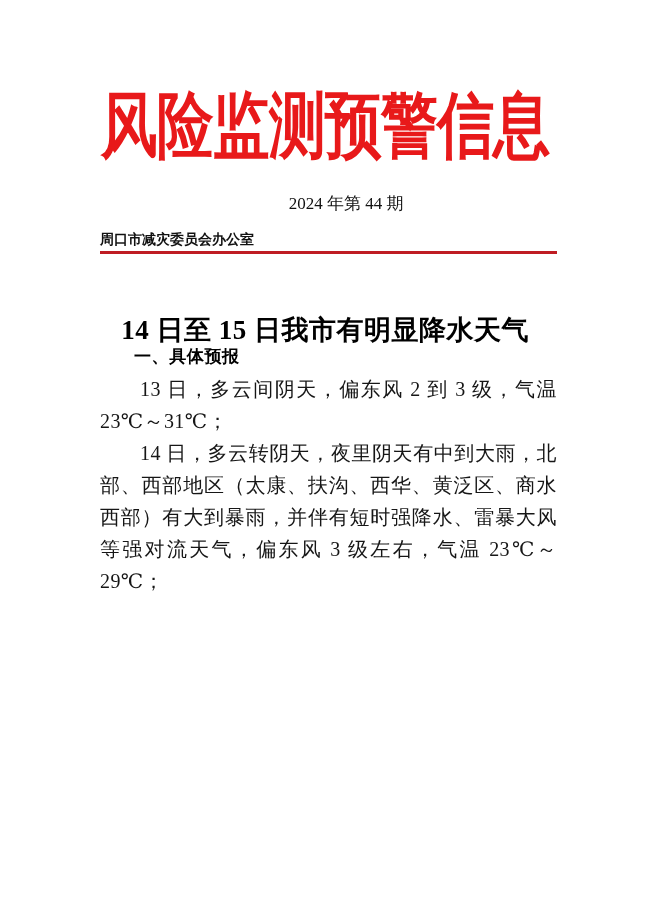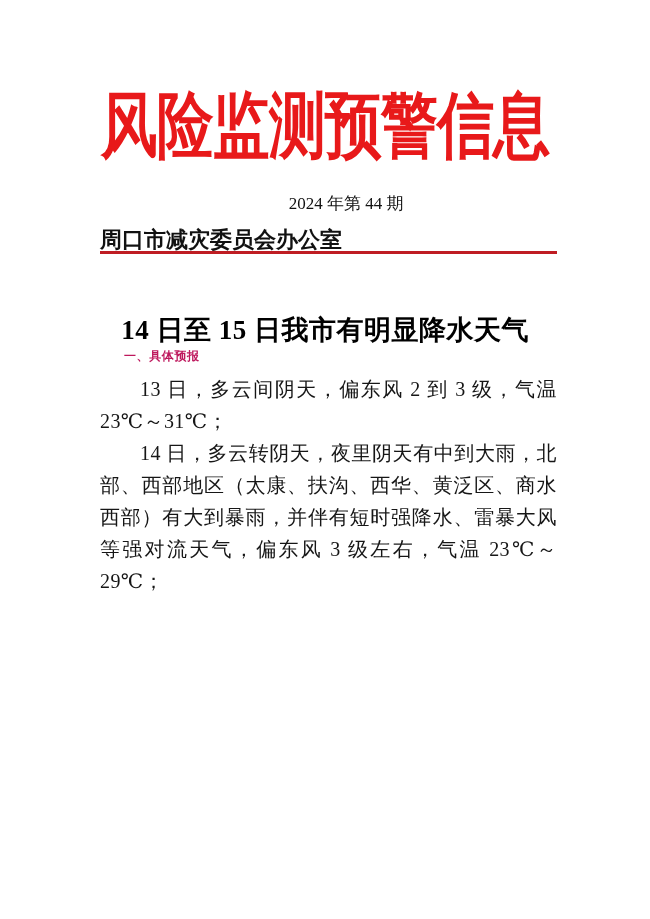--- a/index.html
+++ b/index.html
@@ -45,21 +45,21 @@
     padding-left: 42px;
   }
   .org-row {
     position: absolute;
     top: 229px;
     left: 100px;
     width: 457px;
     display: flex;
     justify-content: space-between;
     align-items: baseline;
-    font-size: 22px;
+    font-size: 14px;
     line-height: 22px;
     font-weight: bold;
     color: #111;
   }
   .red-rule {
     position: absolute;
     top: 251px;
     left: 100px;
     width: 457px;
     height: 3px;
@@ -87,25 +87,25 @@
     line-height: 32px;
     color: #161616;
   }
   .body-para {
     text-indent: 2em;
     text-align: justify;
     letter-spacing: 0.4px;
   }
   .section-heading {
     text-indent: 2em;
-    font-family: Liberation Mono, monospace;
+    font-family: Liberation Serif, serif;
     font-weight: bold;
-    font-size: 12px;
+    font-size: 17px;
     letter-spacing: 0.6px;
-    color: #be185d;
+    color: #000000;
   }
   .page-number {
     position: absolute;
     top: 847px;
     left: 0;
     right: 0;
     text-align: center;
     font-size: 13px;
     line-height: 16px;
     color: #555;

